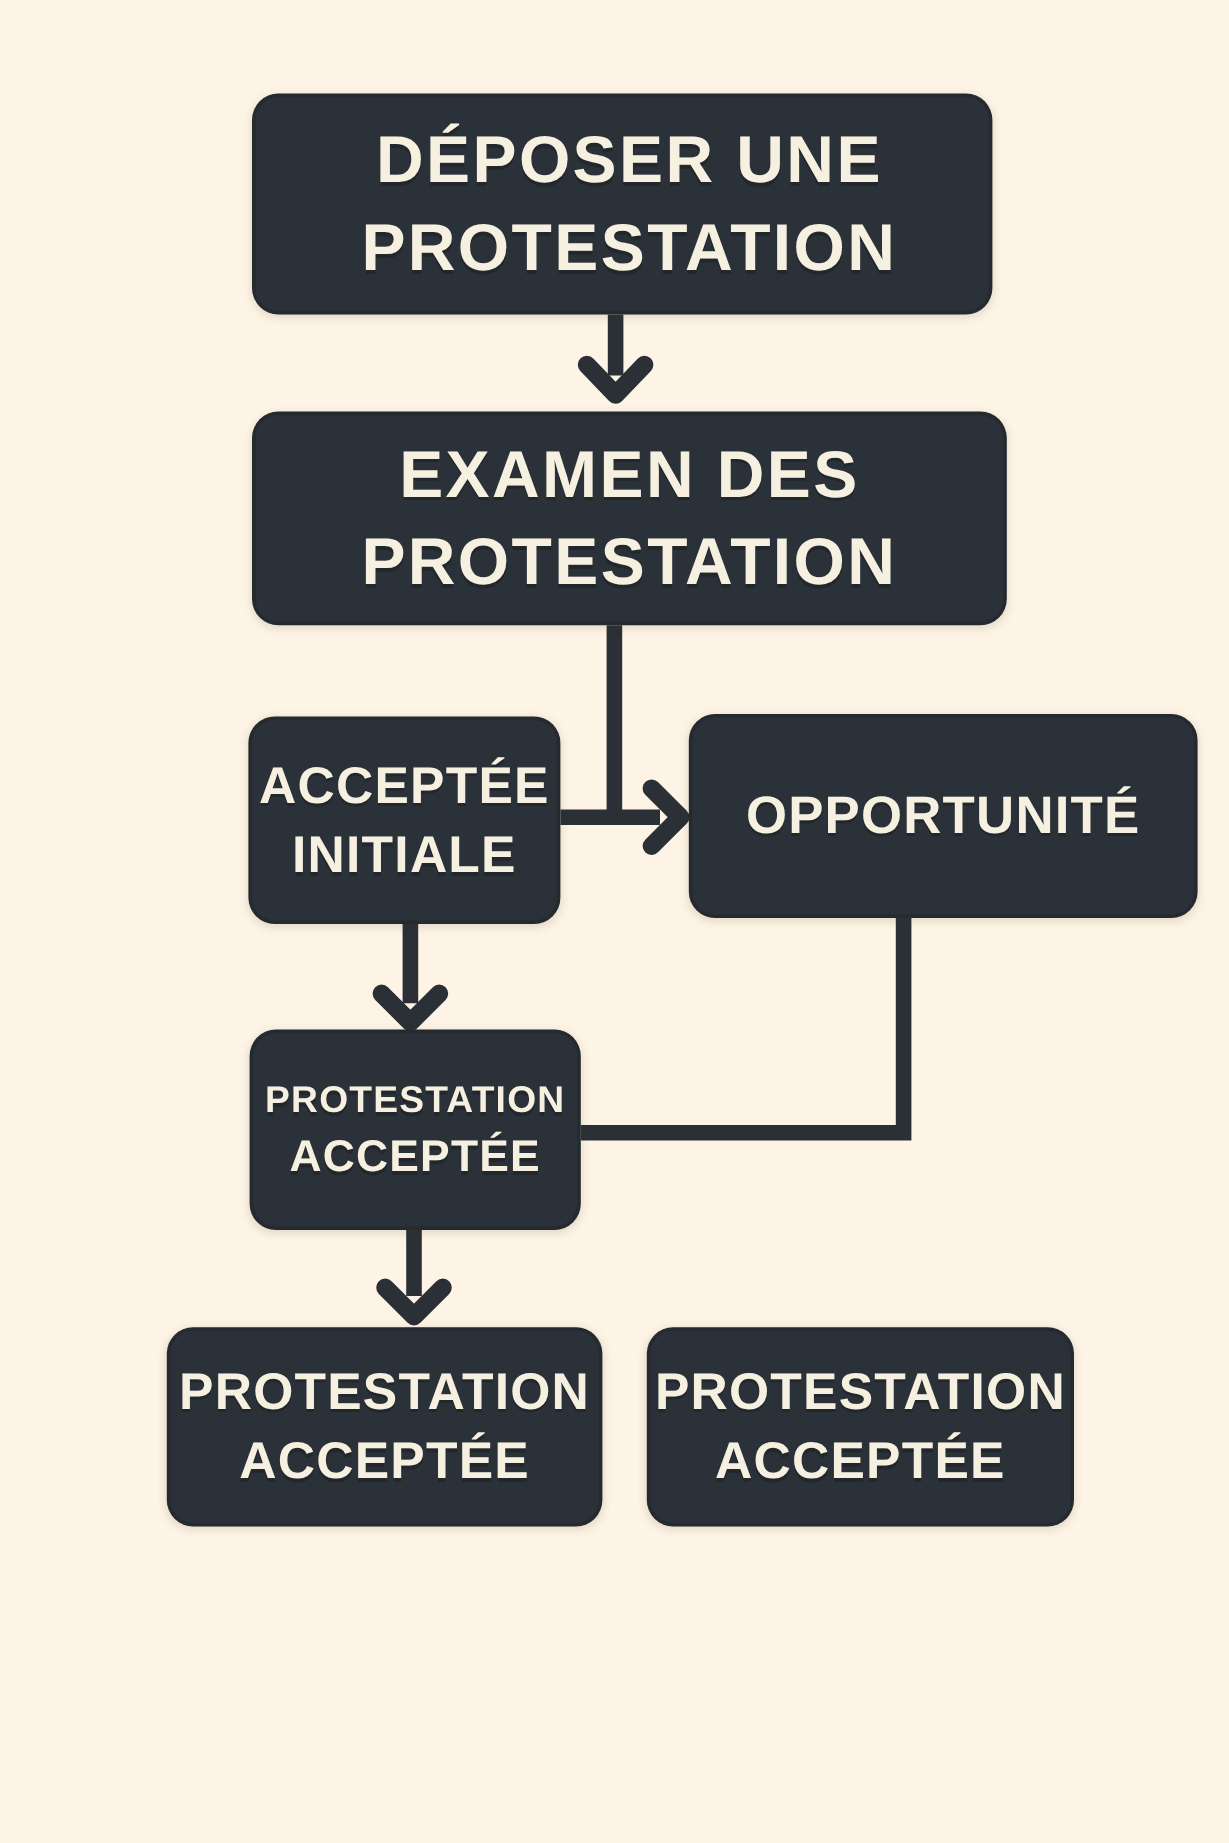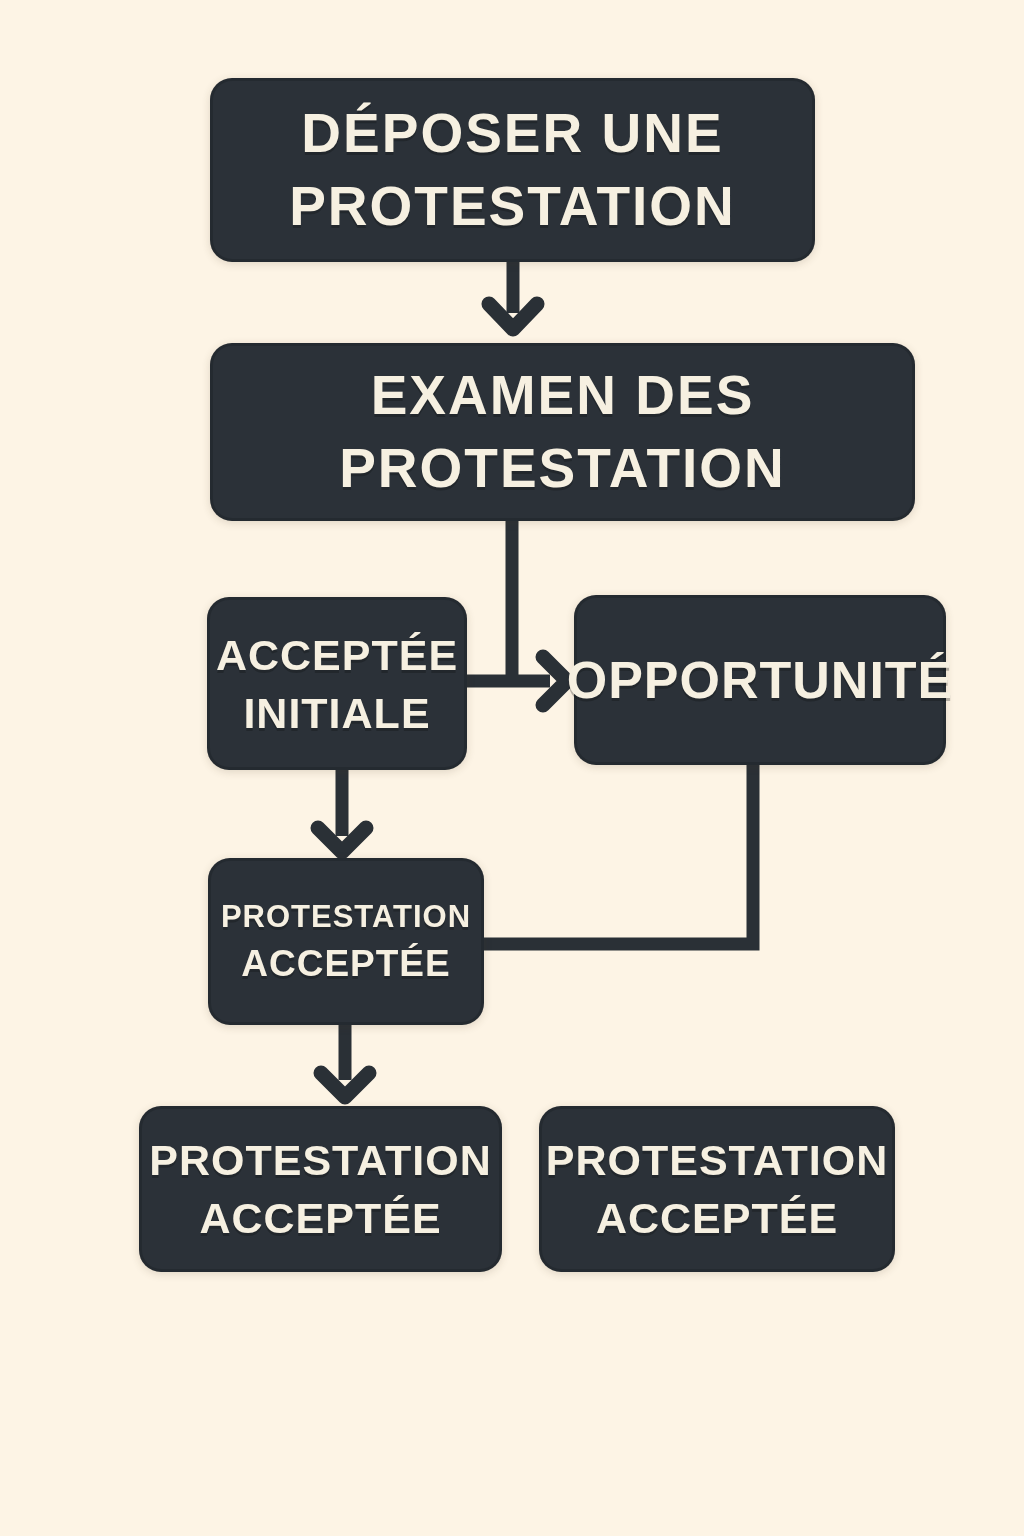--- a/index.html
+++ b/index.html
@@ -34,24 +34,24 @@
     text-align: center;
     font-weight: bold;
     box-shadow: inset 0 0 0 3px rgba(0,0,0,0.14), 0 2px 8px rgba(70,58,34,0.16);
   }
   .node span {
     display: block;
     text-shadow: 0 3px 0 rgba(10,13,16,0.28);
     white-space: nowrap;
   }
   
-  .n-file      { left: 210px; top: 78px;   width: 605px; height: 184px; font-size: 55px; line-height: 73px; letter-spacing: 2px; }
-  .n-review    { left: 210px; top: 343px;  width: 705px; height: 178px; font-size: 55px; line-height: 73px; letter-spacing: 2px; }
+  .n-file      { left: 210px; top: 78px;   width: 605px; height: 184px; font-size: 55px; line-height: 73px; letter-spacing: 2px; padding-left: 12px; }
+  .n-review    { left: 210px; top: 343px;  width: 629px; height: 178px; font-size: 55px; line-height: 73px; letter-spacing: 2px; }
   .n-decision  { left: 207px; top: 597px;  width: 260px; height: 173px; font-size: 43px; line-height: 58px; letter-spacing: 1px; }
-  .n-appeal    { left: 574px; top: 595px;  width: 372px; height: 170px; font-size: 52px; line-height: 58px; letter-spacing: 1px; text-align: right; }
+  .n-appeal    { left: 574px; top: 595px;  width: 424px; height: 170px; font-size: 44px; line-height: 58px; letter-spacing: 1px; text-align: right; }
   .n-acc-mid   { left: 208px; top: 858px;  width: 276px; height: 167px; font-size: 37px; line-height: 50px; letter-spacing: 1px; }
   .n-acc-mid .small-line { font-size: 31px; line-height: 44px; }
   .n-accepted  { left: 139px; top: 1106px; width: 363px; height: 166px; font-size: 43px; line-height: 58px; letter-spacing: 1px; }
   .n-rejected  { left: 539px; top: 1106px; width: 356px; height: 166px; font-size: 43px; line-height: 58px; letter-spacing: 1px; }
 </style>
 </head>
 <body>
 
 <div class="canvas">
 

